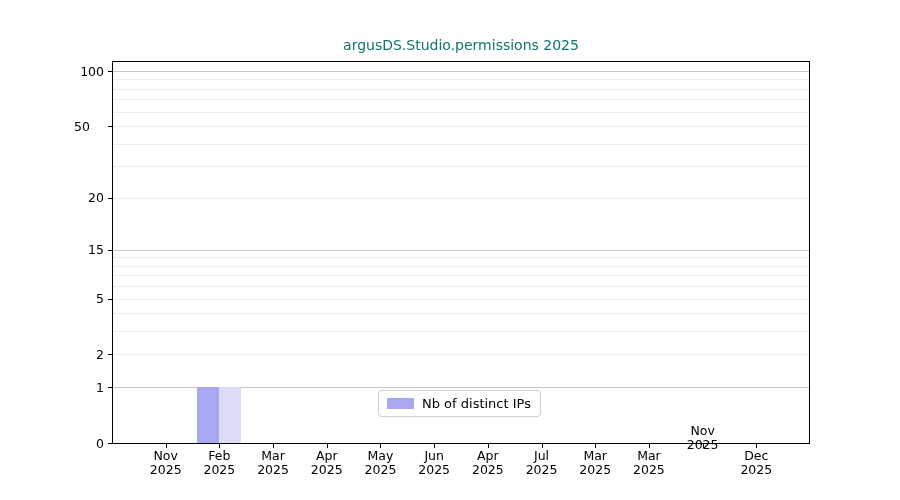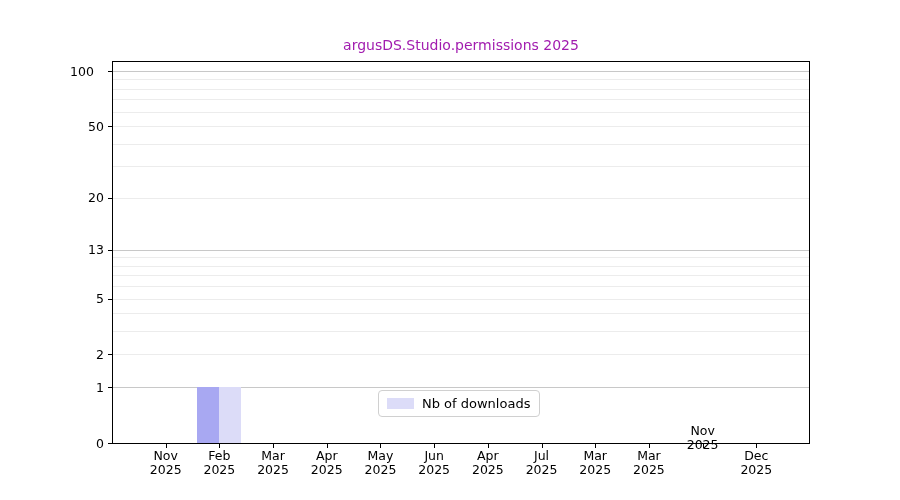--- a/index.html
+++ b/index.html
@@ -12,21 +12,21 @@
     color: #000000;
     overflow: hidden;
   }
   .chart-title {
     position: absolute;
     left: 112px;
     top: 37px;
     width: 698px;
     text-align: center;
     font-size: 14px;
-    color: #a21caf;
+    color: #0f766e;
     white-space: nowrap;
   }
   .plot-frame {
     position: absolute;
     left: 112px;
     top: 61px;
     width: 698px;
     height: 383px;
     border: 1px solid #000000;
     box-sizing: border-box;
@@ -121,43 +121,43 @@
         <div class="grid-line" style="top: 187.744px; background: rgb(200, 200, 200);"></div>
         <div class="grid-line" style="top: 9.04809px; background: rgb(200, 200, 200);"></div>
       </div>
     <div id="bars-layer">
         <div class="bar" style="left: 84.3846px; top: 325.136px; width: 22px; height: 55.8636px; background: rgb(168, 168, 242);"></div>
         <div class="bar" style="left: 106.385px; top: 325.136px; width: 22px; height: 55.8636px; background: rgb(220, 220, 248);"></div>
       </div>
 
     <div class="legend">
       <div class="legend-row">
-        <span class="legend-swatch" id="swatch-1" style="background: rgb(220, 220, 248);"></span>
-        <span class="legend-label">Nb of downloads</span>
+        <span class="legend-swatch" id="swatch-0" style="background: rgb(168, 168, 242);"></span>
+        <span class="legend-label">Nb of distinct IPs</span>
       </div>
     </div>
   </div>
 
   <div id="y-axis-layer">
       <div class="y-tick" style="left: 108px; top: 443px;"></div>
       <div class="y-tick-label" style="left: 60px; top: 435.5px;">0</div>
       <div class="y-tick" style="left: 108px; top: 387.136px;"></div>
       <div class="y-tick-label" style="left: 60px; top: 379.636px;">1</div>
       <div class="y-tick" style="left: 108px; top: 354.458px;"></div>
       <div class="y-tick-label" style="left: 60px; top: 346.958px;">2</div>
       <div class="y-tick" style="left: 108px; top: 298.595px;"></div>
       <div class="y-tick-label" style="left: 60px; top: 291.095px;">5</div>
       <div class="y-tick" style="left: 108px; top: 249.744px;"></div>
-      <div class="y-tick-label" style="left: 60px; top: 242.244px;">13</div>
+      <div class="y-tick-label" style="left: 60px; top: 242.244px;">15</div>
       <div class="y-tick" style="left: 108px; top: 197.629px;"></div>
       <div class="y-tick-label" style="left: 60px; top: 190.129px;">20</div>
       <div class="y-tick" style="left: 108px; top: 126.118px;"></div>
-      <div class="y-tick-label" style="left: 60px; top: 118.618px;">50</div>
+      <div class="y-tick-label" style="left: 60px; top: 118.618px; text-align: center;">50</div>
       <div class="y-tick" style="left: 108px; top: 71.0481px;"></div>
-      <div class="y-tick-label" style="left: 60px; top: 63.5481px; text-align: center;">100</div>
+      <div class="y-tick-label" style="left: 60px; top: 63.5481px;">100</div>
     </div>
   <div id="x-axis-layer">
       <div class="x-tick" style="left: 165.692px; top: 444px;"></div>
       <div class="x-tick-label" style="left: 135.692px; top: 449px;">
         <div>Nov</div>
         <div>2025</div>
       </div>
       <div class="x-tick" style="left: 219.385px; top: 444px;"></div>
       <div class="x-tick-label" style="left: 189.385px; top: 449px;">
         <div>Feb</div>

